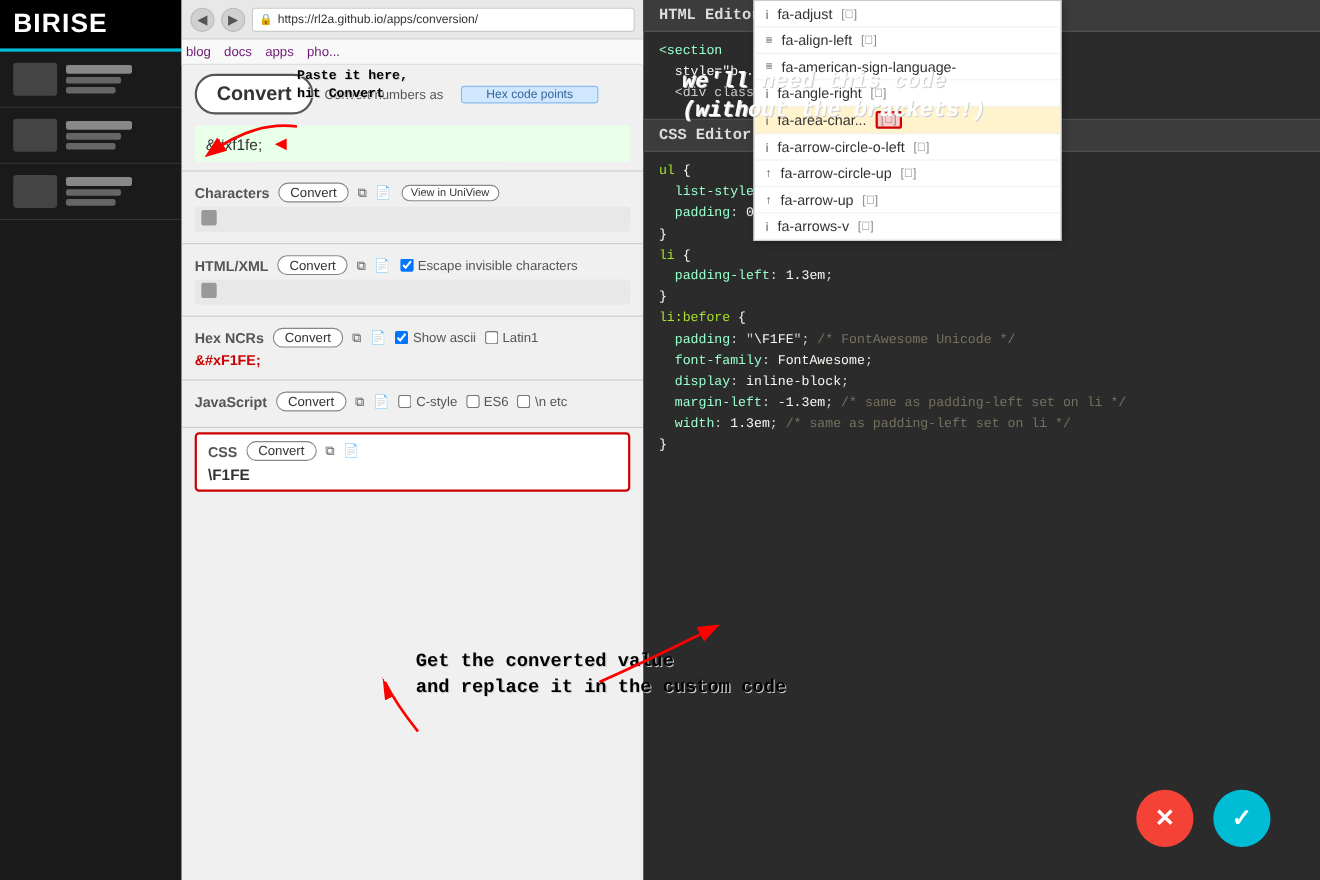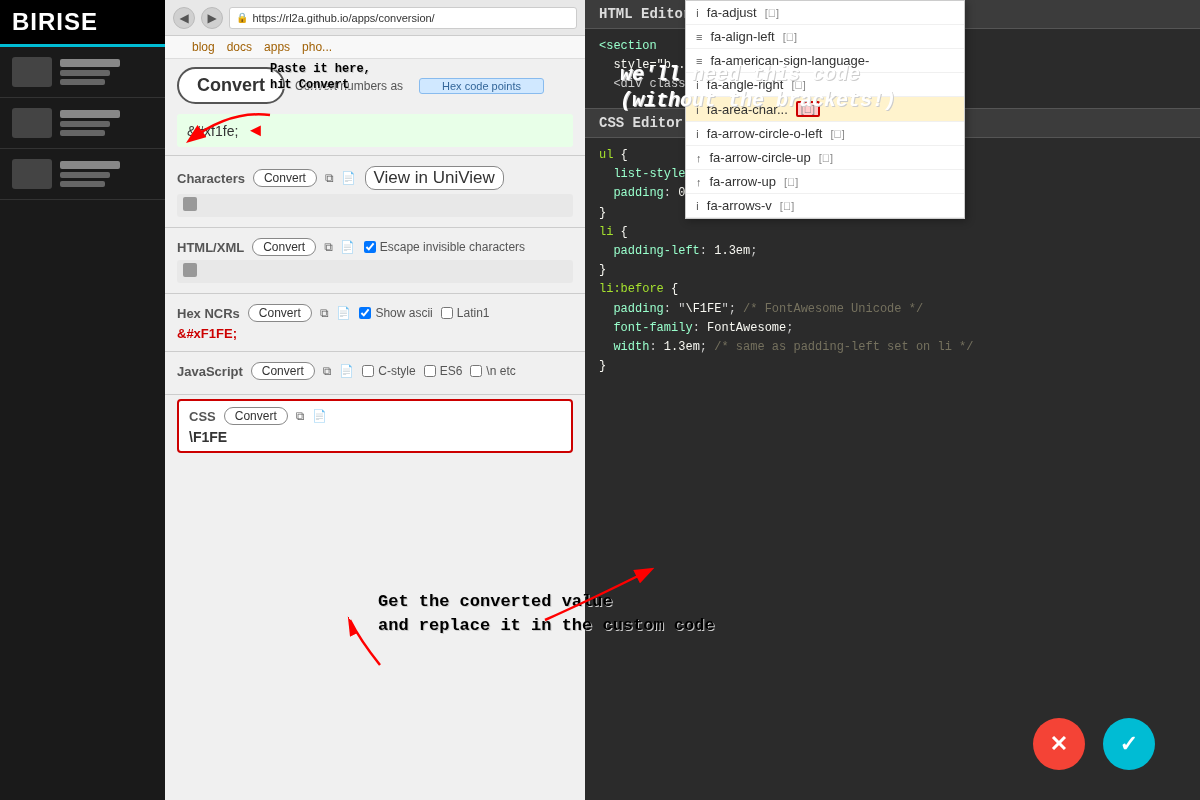--- a/index.html
+++ b/index.html
@@ -100,23 +100,23 @@
       display: flex;
       align-items: center;
     }
 
     .lock-icon {
       font-size: 10px; margin-right: 4px; color: #888;
     }
 
     .nav-links {
       background: #f8f8f8;
-      padding: 4px 27px;
+      padding: 4px 4px;
       font-size: 12px;
-      color: #a16207;
+      color: #701a75;
       border-bottom: 1px solid #ddd;
       display: flex;
       gap: 12px;
       text-align: right;
     }
 
     
     .converter-header {
       padding: 8px 12px;
       display: flex;
@@ -205,21 +205,21 @@
 
     .copy-icon, .file-icon {
       font-size: 12px; color: #666; cursor: pointer;
     }
 
     .view-link {
       background: white;
       border: 1px solid #888;
       border-radius: 10px;
       padding: 1px 8px;
-      font-size: 17px;
+      font-size: 10px;
       cursor: pointer;
       color: #333;
     }
 
     .section-content-box {
       background: #e8e8e8;
       min-height: 22px;
       border-radius: 3px;
       padding: 3px 6px;
       font-size: 12px;
@@ -568,20 +568,22 @@
     <div class="code-line"><span class="selector">ul</span> <span class="brace">{</span></div>
     <div class="code-line">  <span class="prop">list-style</span>: <span class="val">none</span>;</div>
     <div class="code-line">  <span class="prop">padding</span>: <span class="val">0</span>;</div>
     <div class="code-line"><span class="brace">}</span></div>
     <div class="code-line"><span class="selector">li</span> <span class="brace">{</span></div>
     <div class="code-line">  <span class="prop">padding-left</span>: <span class="val">1.3em</span>;</div>
     <div class="code-line"><span class="brace">}</span></div>
     <div class="code-line"><span class="selector">li:before</span> <span class="brace">{</span></div>
     <div class="code-line">  <span class="prop">padding</span>: "<span class="val">\F1FE</span>"; <span class="comment">/* FontAwesome Unicode */</span></div>
     <div class="code-line">  <span class="prop">font-family</span>: <span class="val">FontAwesome</span>;</div>
+    <div class="code-line">  <span class="prop">display</span>: <span class="val">inline-block</span>;</div>
+    <div class="code-line">  <span class="prop">margin-left</span>: <span class="val">-1.3em</span>; <span class="comment">/* same as padding-left set on li */</span></div>
     <div class="code-line">  <span class="prop">width</span>: <span class="val">1.3em</span>; <span class="comment">/* same as padding-left set on li */</span></div>
     <div class="code-line"><span class="brace">}</span></div>
   </div>
 </div>
 
 <div class="dropdown-overlay">
   <div class="dropdown-item">
     <span class="fa-icon">ℹ</span>
     <span>fa-adjust</span>
     <span class="dropdown-code">[]</span>

